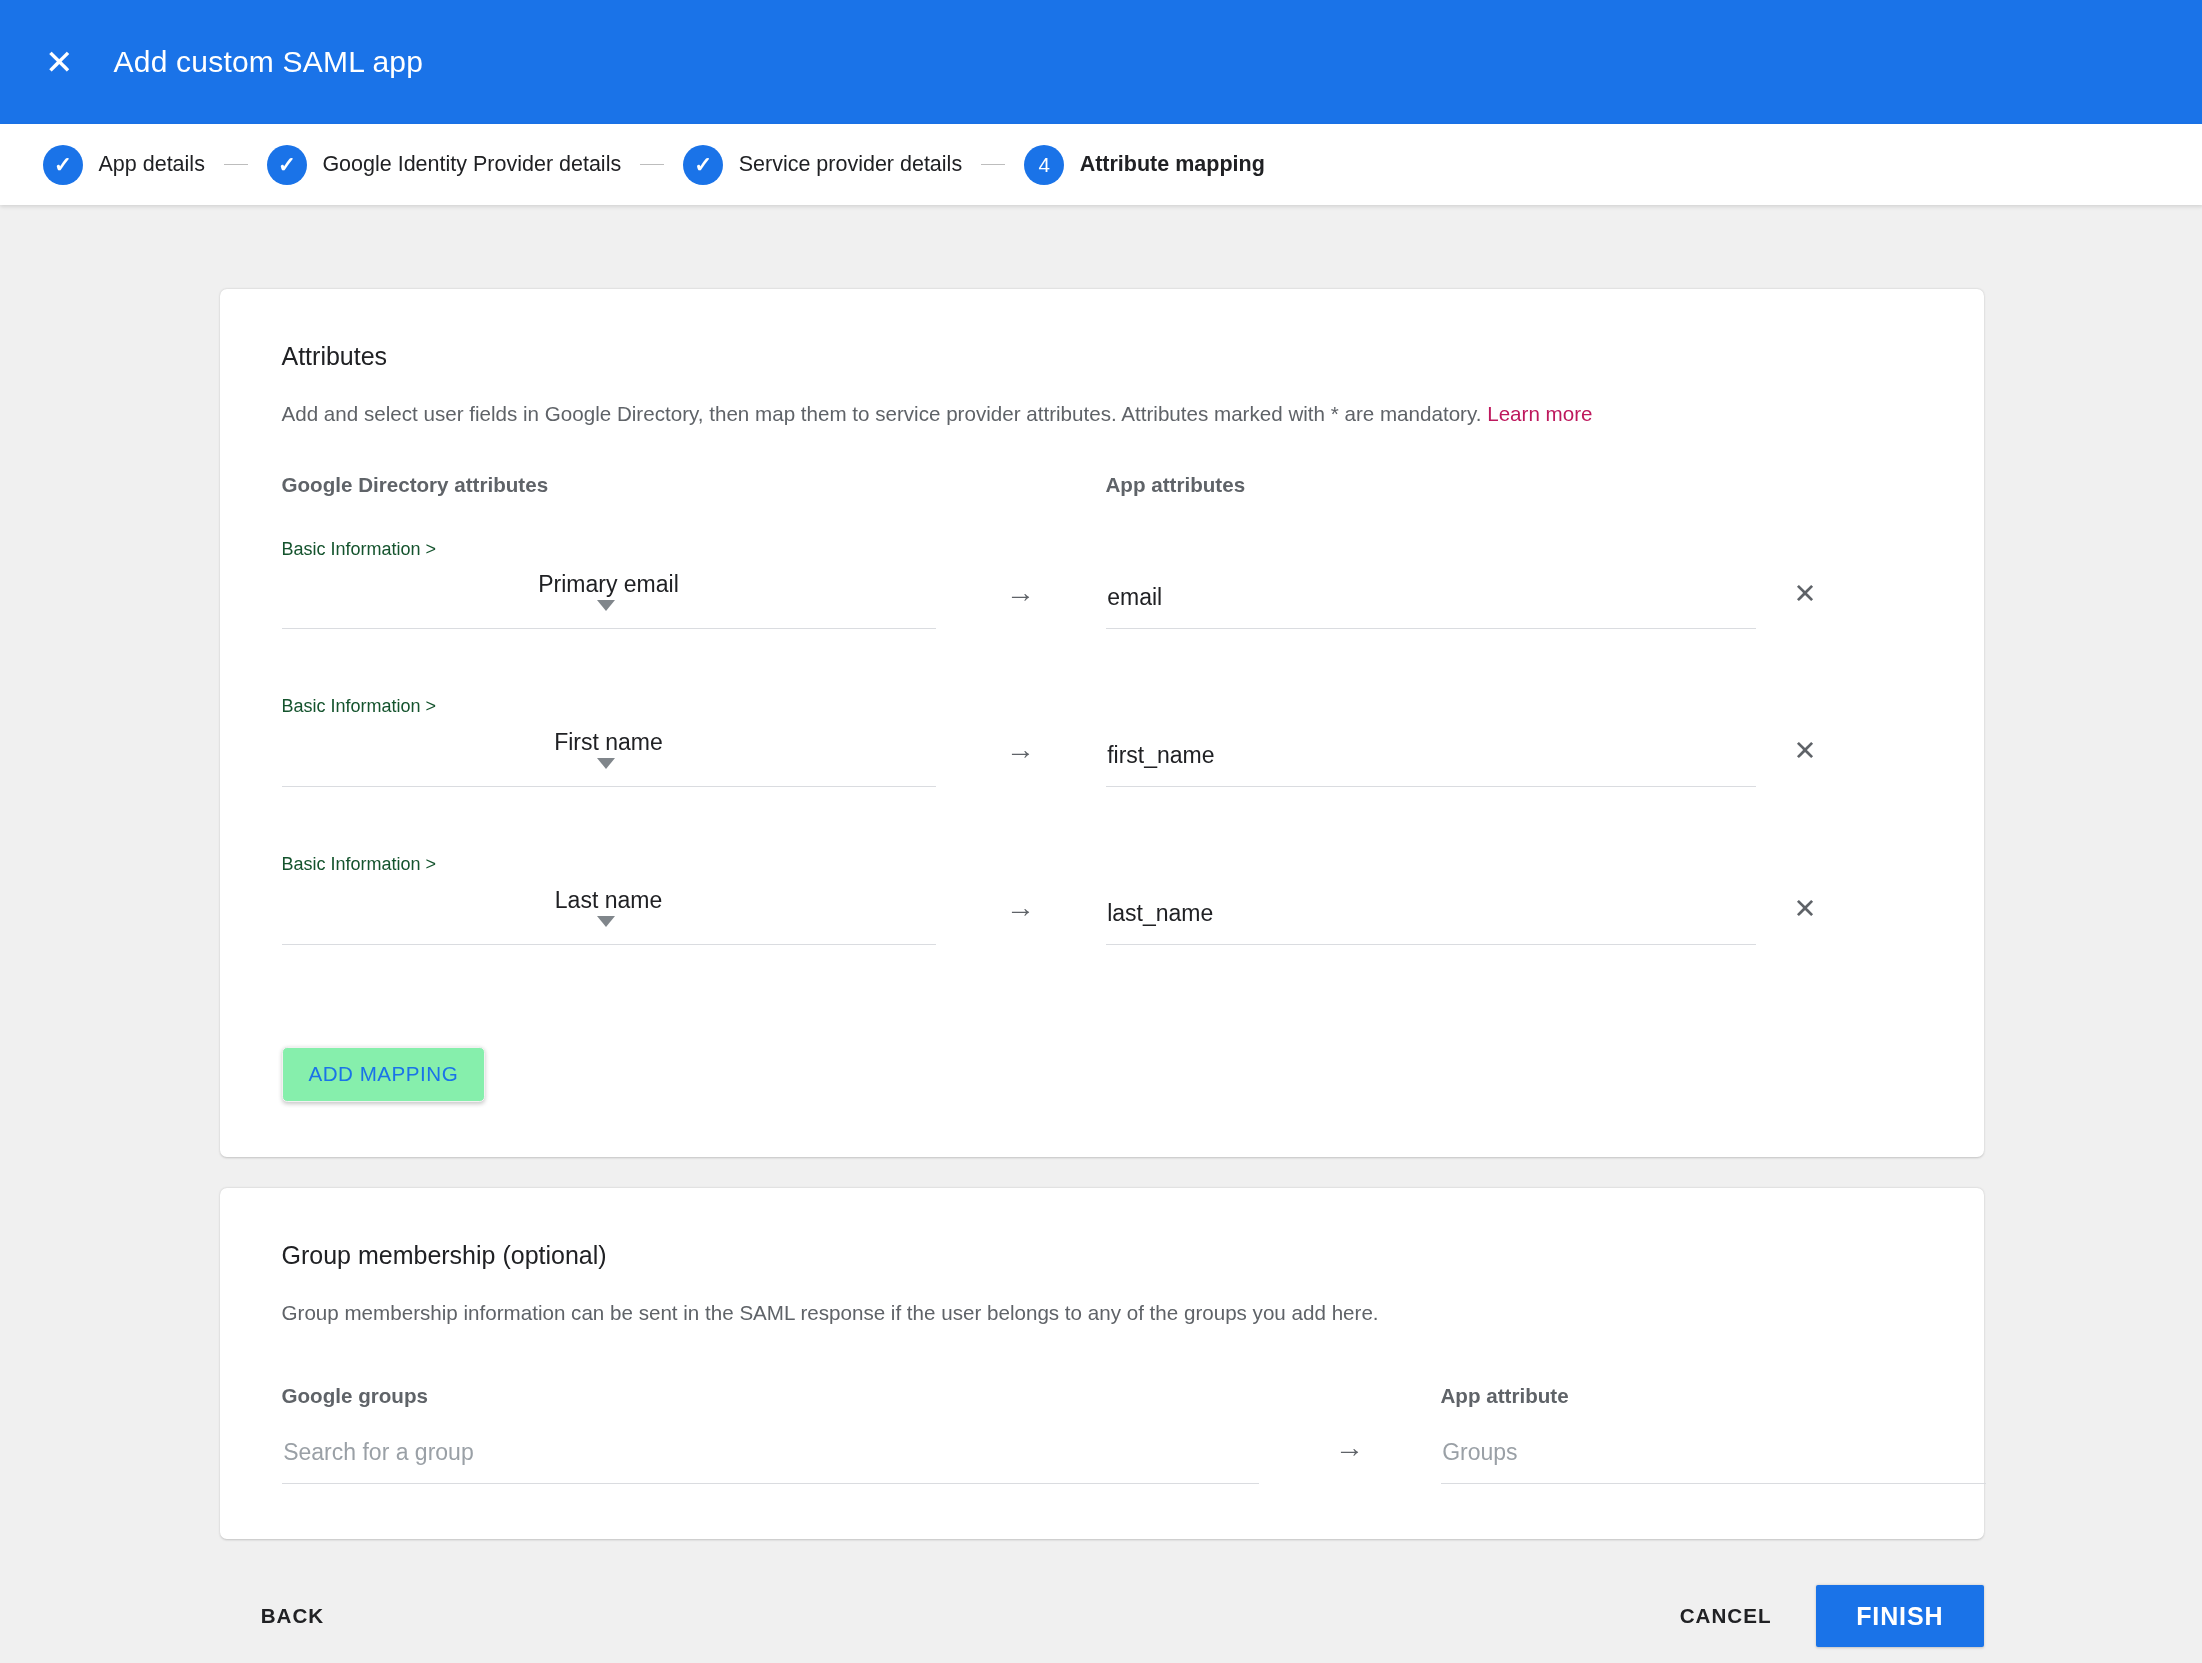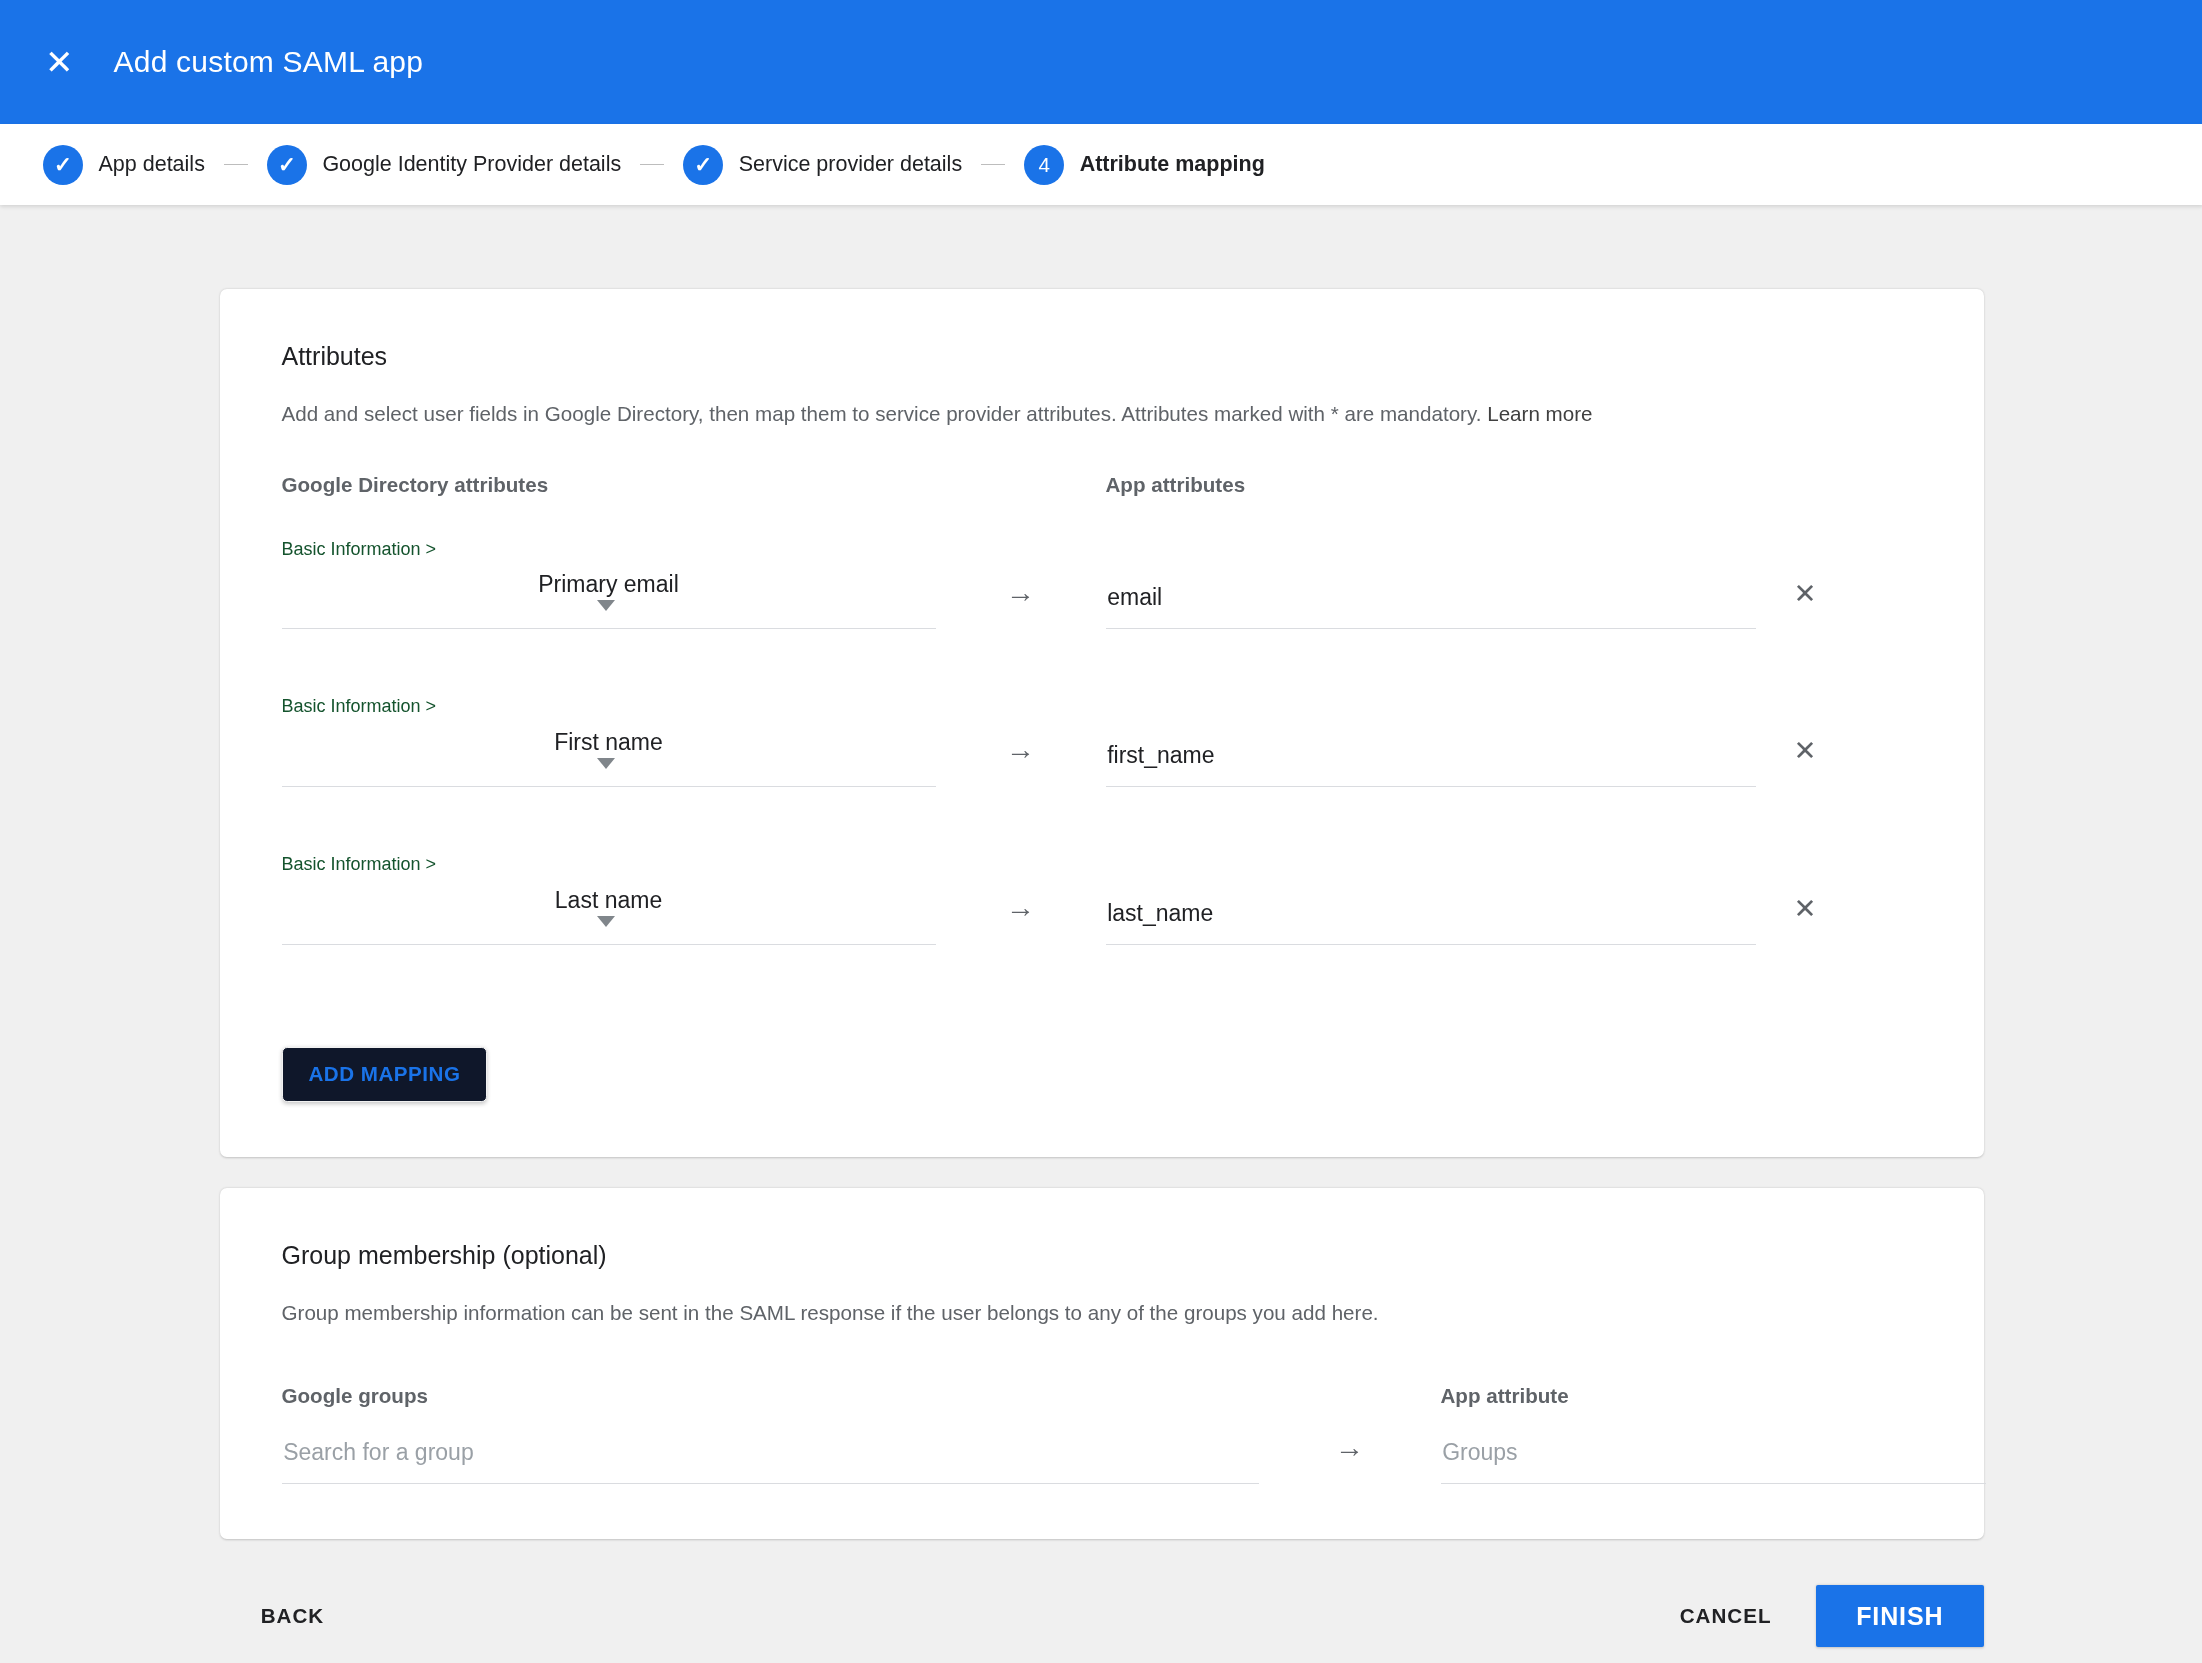--- a/index.html
+++ b/index.html
@@ -19,21 +19,21 @@
   .step-label.current { font-weight:700; }
   .step-sep { width:24px; height:1.7px; background:#bdbdbd; margin:0 19px; flex:0 0 auto; }
 
   
   .content { padding-top:84px; }
   .card { width:1764px; margin:0 auto; background:#ffffff; border-radius:6.9px; box-shadow:0 0.9px 2.6px rgba(0,0,0,0.12), 0 0.9px 1.7px rgba(0,0,0,0.08); padding:53px 62px 55px 62px; }
   .card + .card { margin-top:31px; }
 
   .card-title { font-size:25px; font-weight:500; color:#202124; }
   .card-desc { margin-top:29px; font-size:20.6px; color:#5f6368; line-height:1.4; }
-  .learn-more { color:#404040; text-decoration:none; cursor:pointer; }
+  .learn-more { color:#be185d; text-decoration:none; cursor:pointer; }
 
   .map-grid { display:grid; grid-template-columns:654px 170px 650px auto; align-items:end; }
   .col-headers { margin-top:44px; margin-bottom:40px; }
   .col-header { font-size:20.6px; font-weight:700; color:#5f6368; }
 
   .map-row { margin-bottom:65px; }
   .map-row:last-of-type { margin-bottom:0; }
 
   .select-field { border-bottom:0.9px solid #dadce0; padding-bottom:17px; cursor:pointer; }
   .select-cat { font-size:18px; color:#14532d; line-height:24px; }
@@ -43,21 +43,21 @@
 
   .arrow-cell { display:flex; justify-content:center; }
   .arrow { font-size:29px; color:#5f6368; margin-bottom:20.6px; }
 
   .line-input { width:100%; border:none; border-bottom:0.9px solid #dadce0; outline:none; background:transparent; font-family:inherit; font-size:23px; color:#202124; padding:0 0 17px 1.7px; }
   .line-input::placeholder { color:#9aa0a6; }
 
   .x-cell { display:flex; }
   .x-icon { font-size:27.5px; color:#5f6368; margin:0 0 22.4px 38px; cursor:pointer; line-height:1; }
 
-  .add-mapping-btn { margin-top:102px; height:55px; padding:0 26px; background:#0f172a; border:0.9px solid #f1f1f1; border-radius:5.2px; box-shadow:0 1.7px 4.3px rgba(0,0,0,0.22); color:#1a73e8; font-family:inherit; font-size:20.6px; font-weight:700; letter-spacing:0.5px; cursor:pointer; }
+  .add-mapping-btn { margin-top:102px; height:55px; padding:0 26px; background:#86efac; border:0.9px solid #f1f1f1; border-radius:5.2px; box-shadow:0 1.7px 4.3px rgba(0,0,0,0.22); color:#1a73e8; font-family:inherit; font-size:20.6px; font-weight:400; letter-spacing:0.5px; cursor:pointer; }
 
   
   .group-grid { display:grid; grid-template-columns:977px 182px 545px; align-items:end; }
   .group-headers { margin-top:57px; margin-bottom:22.4px; }
 
   
   .footer { width:1764px; margin:46px auto 0 auto; display:flex; align-items:center; justify-content:space-between; }
   .text-btn { background:transparent; border:none; font-family:inherit; font-size:20.6px; font-weight:700; letter-spacing:1px; color:#202124; cursor:pointer; padding:15.5px 20.6px; }
   .back-btn { margin-left:20.6px; }
   .footer-right { display:flex; align-items:center; gap:24px; }

